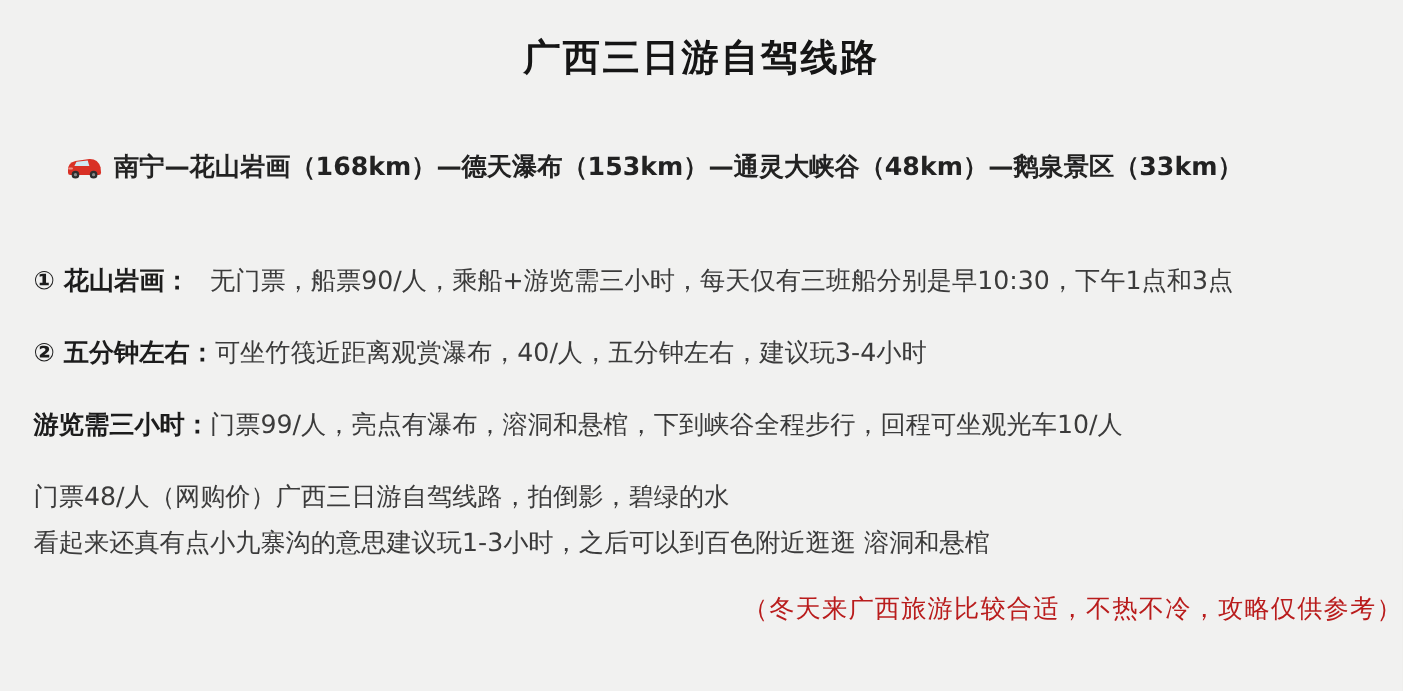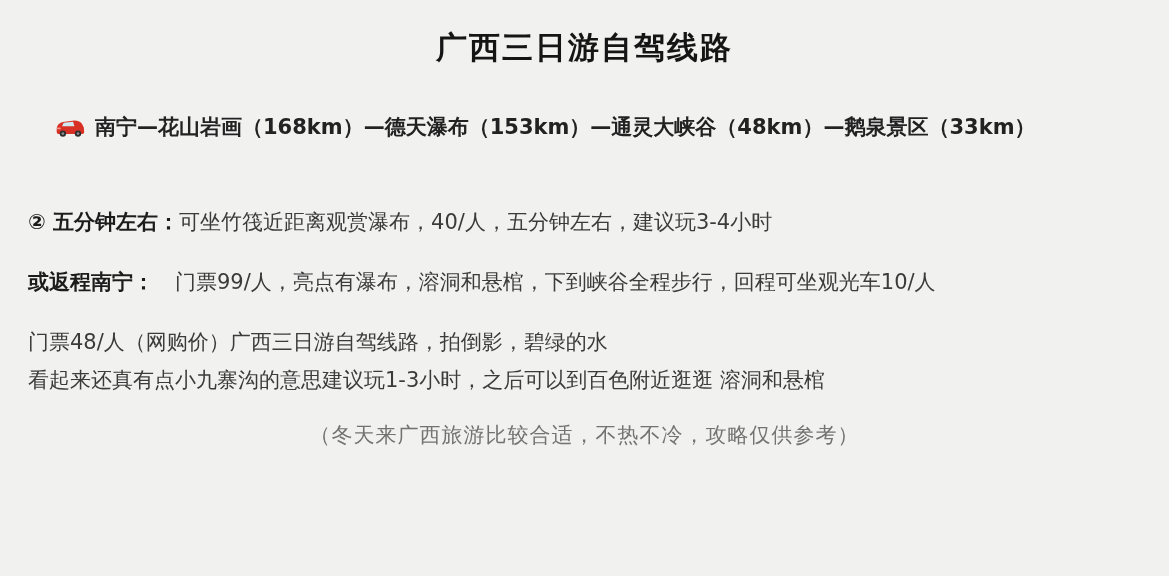--- a/index.html
+++ b/index.html
@@ -24,21 +24,21 @@
     padding-top: 27px;
     text-align: center;
     font-size: 31px;
     font-weight: 900;
     letter-spacing: 2px;
     color: #151515;
   }
   .route {
     display: flex;
     align-items: center;
-    margin-top: 44px;
+    margin-top: 56px;
     padding-left: 54px;
     font-size: 21px;
     font-weight: 700;
     color: #222222;
     white-space: nowrap;
   }
   .car {
     display: inline-flex;
     align-items: center;
     margin-right: 9px;
@@ -62,23 +62,23 @@
   }
   .item-content {
     flex: 1 1 auto;
     color: #3b3b3b;
   }
   .item-line {
     white-space: nowrap;
   }
   .footnote {
     margin-top: 18px;
-    text-align: center;
+    text-align: right;
     font-size: 21px;
-    color: #737373;
+    color: #b91c1c;
     letter-spacing: 1px;
   }
 </style>
 </head>
 <body>
 
 <div class="page">
 
   <h1 class="title">广西三日游自驾线路</h1>
 
@@ -92,30 +92,36 @@
         <circle cx="10" cy="19.4" r="1.5" fill="#8a8a8a"></circle>
         <circle cx="27" cy="19.4" r="3.6" fill="#2e2e2e"></circle>
         <circle cx="27" cy="19.4" r="1.5" fill="#8a8a8a"></circle>
       </svg>
     </span>
     <span class="route-text">南宁—花山岩画（168km）—德天瀑布（153km）—通灵大峡谷（48km）—鹅泉景区（33km）</span>
   </div>
 
   <div class="items">
 
+    <div class="item">
+      <span class="item-label">①  花山岩画：</span>
+      <span class="item-content">
+        <span class="item-line">无门票，船票90/人，乘船+游览需三小时，每天仅有三班船分别是早10:30，下午1点和3点</span>
+      </span>
+    </div>
 
     <div class="item">
       <span class="item-label">②  五分钟左右：</span>
       <span class="item-content">
         <div class="item-line">可坐竹筏近距离观赏瀑布，40/人，五分钟左右，建议玩3-4小时</div>
       </span>
     </div>
 
     <div class="item">
-      <span class="item-label">或返程南宁：</span>
+      <span class="item-label">游览需三小时：</span>
       <span class="item-content">
         <span class="item-line">门票99/人，亮点有瀑布，溶洞和悬棺，下到峡谷全程步行，回程可坐观光车10/人</span>
       </span>
     </div>
 
     <div class="item">
       <span class="item-content">
         <div class="item-line">门票48/人（网购价）广西三日游自驾线路，拍倒影，碧绿的水</div>
         <div class="item-line">看起来还真有点小九寨沟的意思建议玩1-3小时，之后可以到百色附近逛逛 溶洞和悬棺</div>
       </span>

